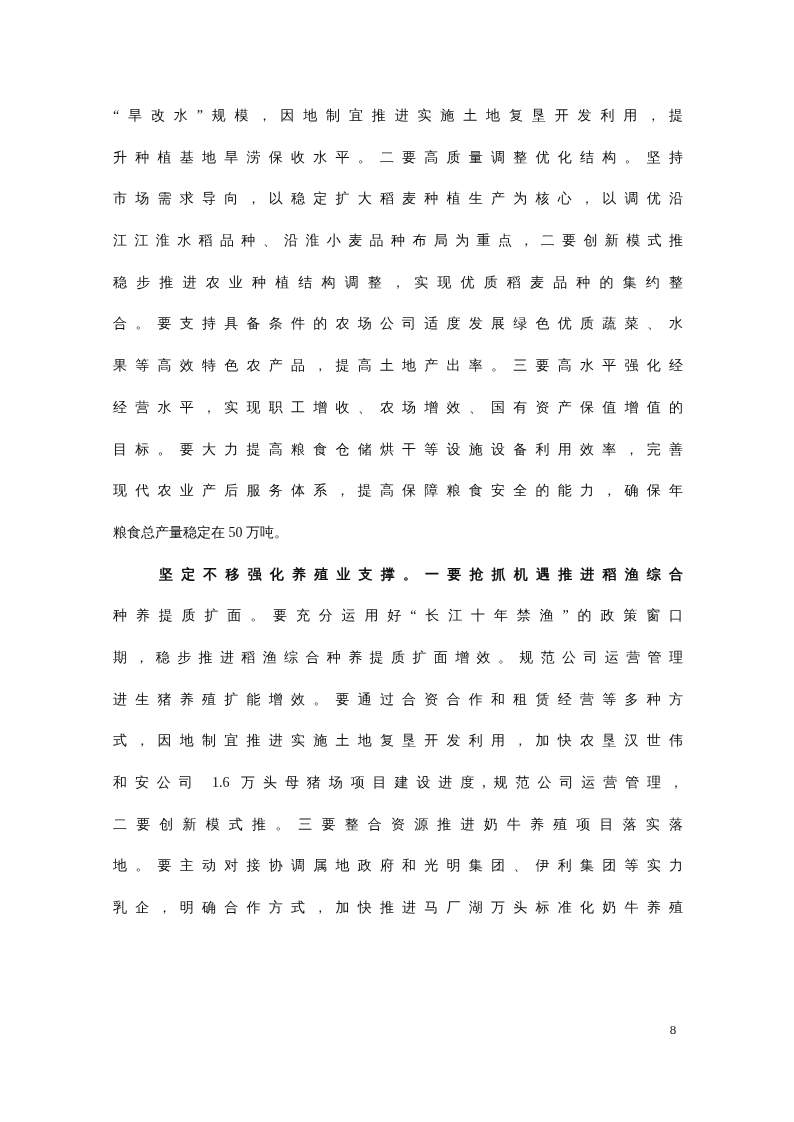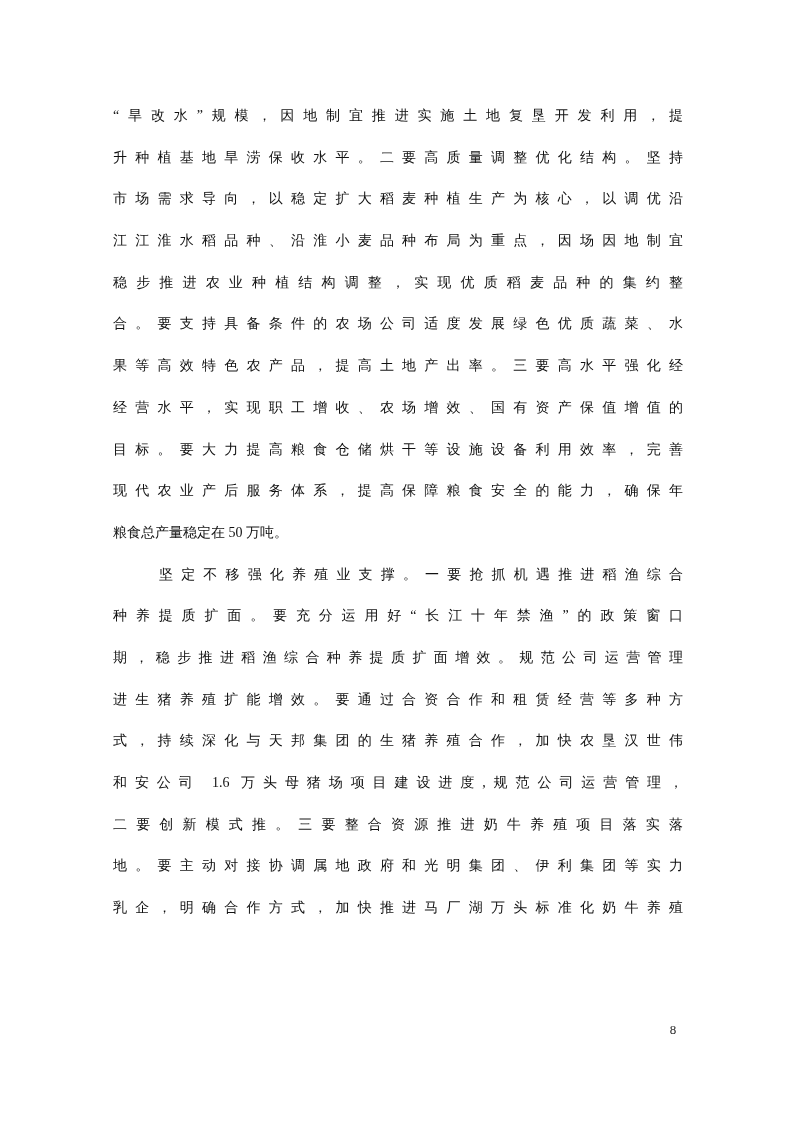--- a/index.html
+++ b/index.html
@@ -28,52 +28,53 @@
   .line {
     height: 41.7px;
     overflow: hidden;
   }
   .line.j {
     text-align: justify;
     text-align-last: justify;
   }
   .line.ind {
     text-indent: 46px;
+    font-weight: bold;
   }
   .pagenum {
     position: absolute;
     left: 663px;
     top: 1022px;
     width: 20px;
     text-align: center;
     font-size: 13px;
     color: #222222;
     font-family: "Liberation Serif", "DejaVu Serif", serif;
   }
 </style>
 </head>
 <body>
 
 <div class="page">
   <div class="text-block">
       <div class="line j">“旱改水”规模，因地制宜推进实施土地复垦开发利用，提</div>
       <div class="line j">升种植基地旱涝保收水平。二要高质量调整优化结构。坚持</div>
       <div class="line j">市场需求导向，以稳定扩大稻麦种植生产为核心，以调优沿</div>
-      <div class="line j">江江淮水稻品种、沿淮小麦品种布局为重点，因场因地制宜</div>
+      <div class="line j">江江淮水稻品种、沿淮小麦品种布局为重点，二要创新模式推</div>
       <div class="line j">稳步推进农业种植结构调整，实现优质稻麦品种的集约整</div>
       <div class="line j">合。要支持具备条件的农场公司适度发展绿色优质蔬菜、水</div>
       <div class="line j">果等高效特色农产品，提高土地产出率。三要高水平强化经</div>
       <div class="line j">经营水平，实现职工增收、农场增效、国有资产保值增值的</div>
       <div class="line j">目标。要大力提高粮食仓储烘干等设施设备利用效率，完善</div>
       <div class="line j">现代农业产后服务体系，提高保障粮食安全的能力，确保年</div>
       <div class="line">粮食总产量稳定在 50 万吨。</div>
       <div class="line j ind">坚定不移强化养殖业支撑。一要抢抓机遇推进稻渔综合</div>
       <div class="line j">种养提质扩面。要充分运用好“长江十年禁渔”的政策窗口</div>
       <div class="line j">期，稳步推进稻渔综合种养提质扩面增效。规范公司运营管理</div>
       <div class="line j">进生猪养殖扩能增效。要通过合资合作和租赁经营等多种方</div>
-      <div class="line j">式，持续深化与天邦集团的生猪养殖合作，加快农垦汉世伟</div>
+      <div class="line j">式，因地制宜推进实施土地复垦开发利用，加快农垦汉世伟</div>
       <div class="line j">和安公司 1.6 万头母猪场项目建设进度,规范公司运营管理，</div>
       <div class="line j">二要创新模式推。三要整合资源推进奶牛养殖项目落实落</div>
       <div class="line j">地。要主动对接协调属地政府和光明集团、伊利集团等实力</div>
       <div class="line j">乳企，明确合作方式，加快推进马厂湖万头标准化奶牛养殖</div>
     </div>
   <div class="pagenum">8</div>
 </div>
 
 </body></html>

